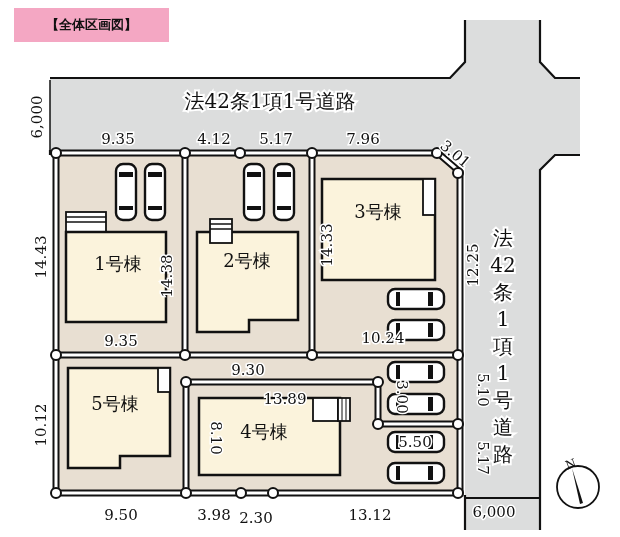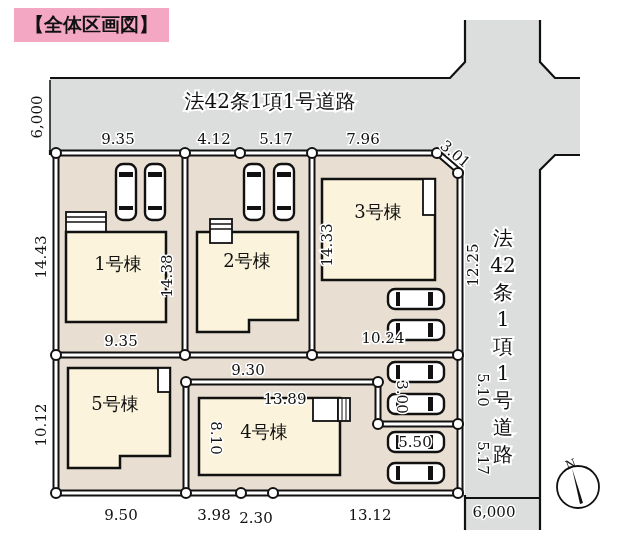--- a/index.html
+++ b/index.html
@@ -1,20 +1,20 @@
 <!DOCTYPE html>
 <html><head>
   <meta charset="utf-8">
   <style>
     html, body { margin: 0; padding: 0; background: #ffffff; }
     body { width: 620px; height: 537px; position: relative; overflow: hidden; font-family: "DejaVu Serif", "Liberation Serif", serif; }
     .title-badge {
       position: absolute; left: 14px; top: 8px; width: 155px; height: 34px;
       background: #f4a7c3; display: flex; align-items: center; justify-content: center;
-      font-family: "DejaVu Serif", "Liberation Serif", serif; font-weight: bold; font-size: 19px; color: #111;
+      font-family: "DejaVu Serif", "Liberation Serif", serif; font-weight: bold; font-size: 13px; color: #111;
     }
     svg { position: absolute; left: 0; top: 0; }
     .road { fill: #dcdddd; }
     .lot { fill: #e8dfd2; }
     .bldg { fill: #fbf3dc; stroke: #111; stroke-width: 2.5; }
     .ln { stroke: #111; stroke-width: 2.2; fill: none; }
     .bnd { fill: none; stroke: #111; stroke-width: 7; }
     .bnd-in { fill: none; stroke: #fff; stroke-width: 3; }
     .dot { fill: #fff; stroke: #111; stroke-width: 2; }
     .t { font-family: "DejaVu Serif", "Liberation Serif", serif; fill: #111; }

